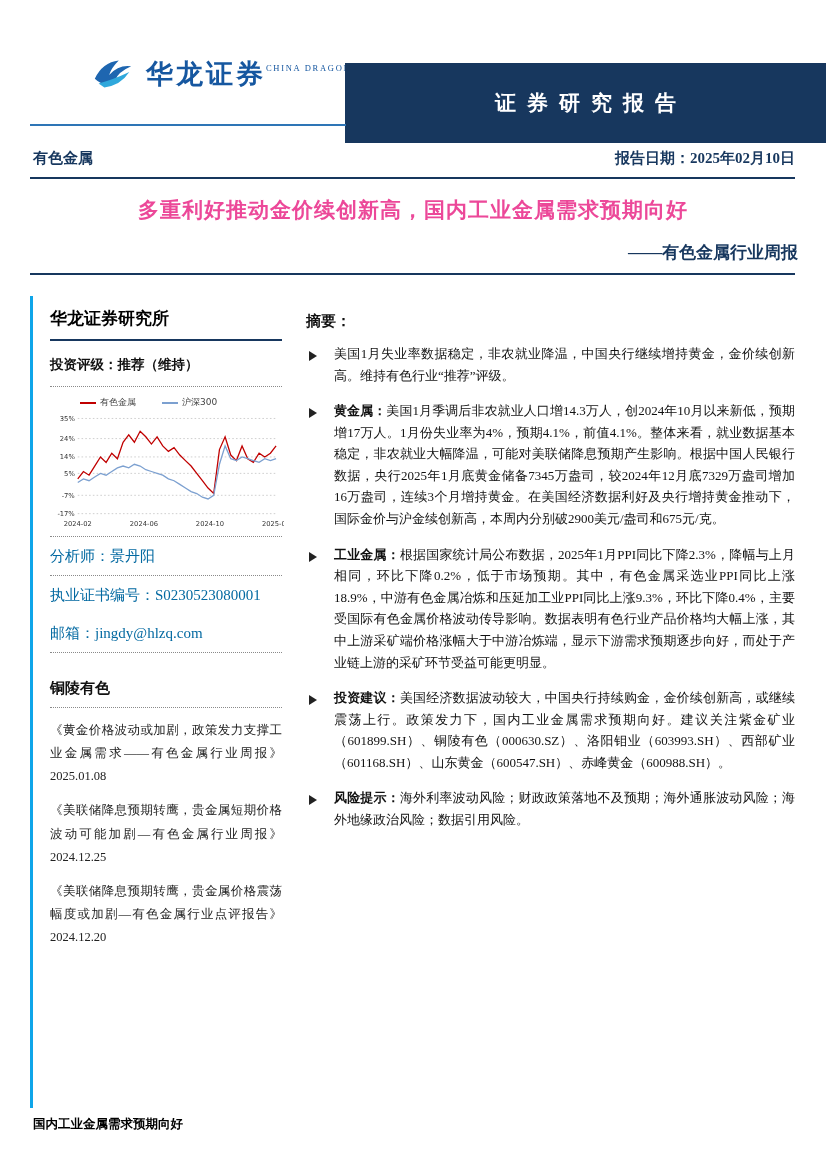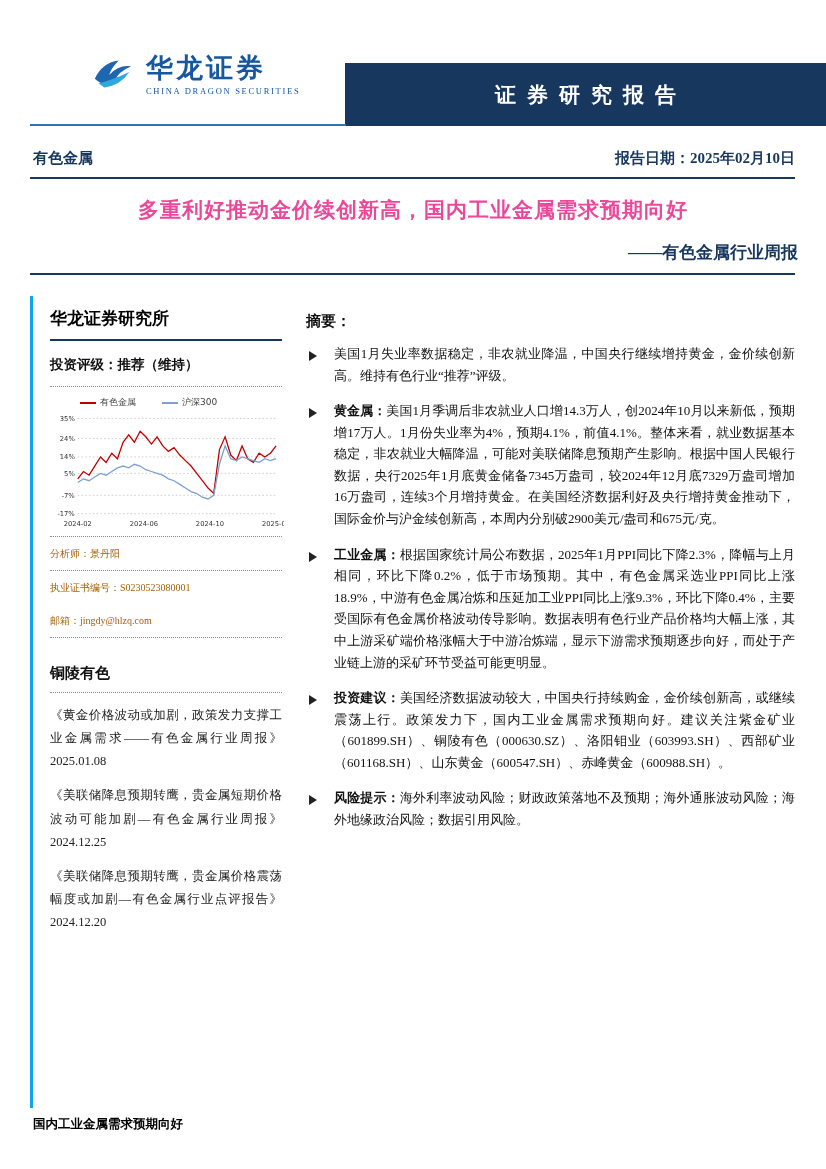--- a/index.html
+++ b/index.html
@@ -2,24 +2,24 @@
 <html><head>
 <meta charset="utf-8">
 <style>
   *{box-sizing:border-box;margin:0;padding:0}
   html,body{background:#fff}
   .page{position:relative;width:826px;height:1169px;background:#fff;overflow:hidden;
         font-family:"Liberation Serif","DejaVu Serif",serif;color:#111}
 
   
   .logo{position:absolute;left:90px;top:50px;display:flex;align-items:center;gap:10px}
-  .logo-txt{display:flex;flex-direction:column}
+  .logo-txt{display:flex;flex-direction:row}
   .logo-cn{font-size:27px;font-weight:bold;color:#1657A0;letter-spacing:3px;line-height:1.1}
   .logo-en{font-size:8.5px;color:#1657A0;letter-spacing:1.7px;margin-top:3px}
-  .banner{position:absolute;left:345px;right:0;top:63px;height:63px;background:#17375E;
+  .banner{position:absolute;left:345px;right:0;top:63px;height:80px;background:#17375E;
           display:flex;align-items:center;justify-content:center}
   .banner-label{color:#fff;font-size:21px;font-weight:600;letter-spacing:11px;text-indent:11px}
   .banner-tail{position:absolute;left:30px;top:124px;width:316px;height:2px;background:#2E75B6}
 
   .meta-row{position:absolute;left:33px;right:31px;top:149px;display:flex;
             justify-content:space-between;font-weight:bold;color:#17375E;font-size:15px}
   .rule-1{position:absolute;left:30px;right:31px;top:177px;height:2px;background:#17375E}
 
   .main-title{position:absolute;left:40px;right:40px;top:196px;text-align:center;
               font-size:21px;font-weight:bold;color:#ec4899;letter-spacing:1px}
@@ -37,21 +37,21 @@
   .rating{font-size:13.5px;font-weight:bold;padding:15px 0 12px}
   .chart-title{font-size:13.5px;font-weight:bold;padding:12px 0 8px}
   .chart-block{padding:9px 0 4px}
   .legend{display:flex;gap:26px;font-size:9px;color:#444;margin:0 0 3px 30px;align-items:center;
           font-family:"DejaVu Sans",sans-serif}
   .legend-item{display:flex;align-items:center;gap:4px}
   .swatch{display:inline-block;width:16px;height:2px}
   svg.chart{display:block;width:234px;height:120px}
   svg.chart text{font-family:"DejaVu Sans",sans-serif}
 
-  .side-line{font-size:10px;padding:10px 0 9px;color:#a16207}
+  .side-line{font-size:15px;padding:10px 0 9px;color:#0369a1}
   .related-heading{font-size:15px;font-weight:bold;margin-top:26px;padding:0 0 9px}
   .related-item{font-size:12.5px;line-height:1.85;margin-top:11px;text-align:justify;color:#222}
 
   .summary-heading{font-size:15px;font-weight:bold;margin:16px 0 12px}
   .bullet{display:flex;margin-bottom:14px}
   .bullet-marker{flex:0 0 28px;padding-top:4px}
   .tri{display:inline-block;width:0;height:0;border-top:5px solid transparent;
        border-bottom:5px solid transparent;border-left:8px solid #222;margin-left:3px}
   .bullet-text{font-size:13px;line-height:1.66;text-align:justify}
   .lead{font-weight:bold}

